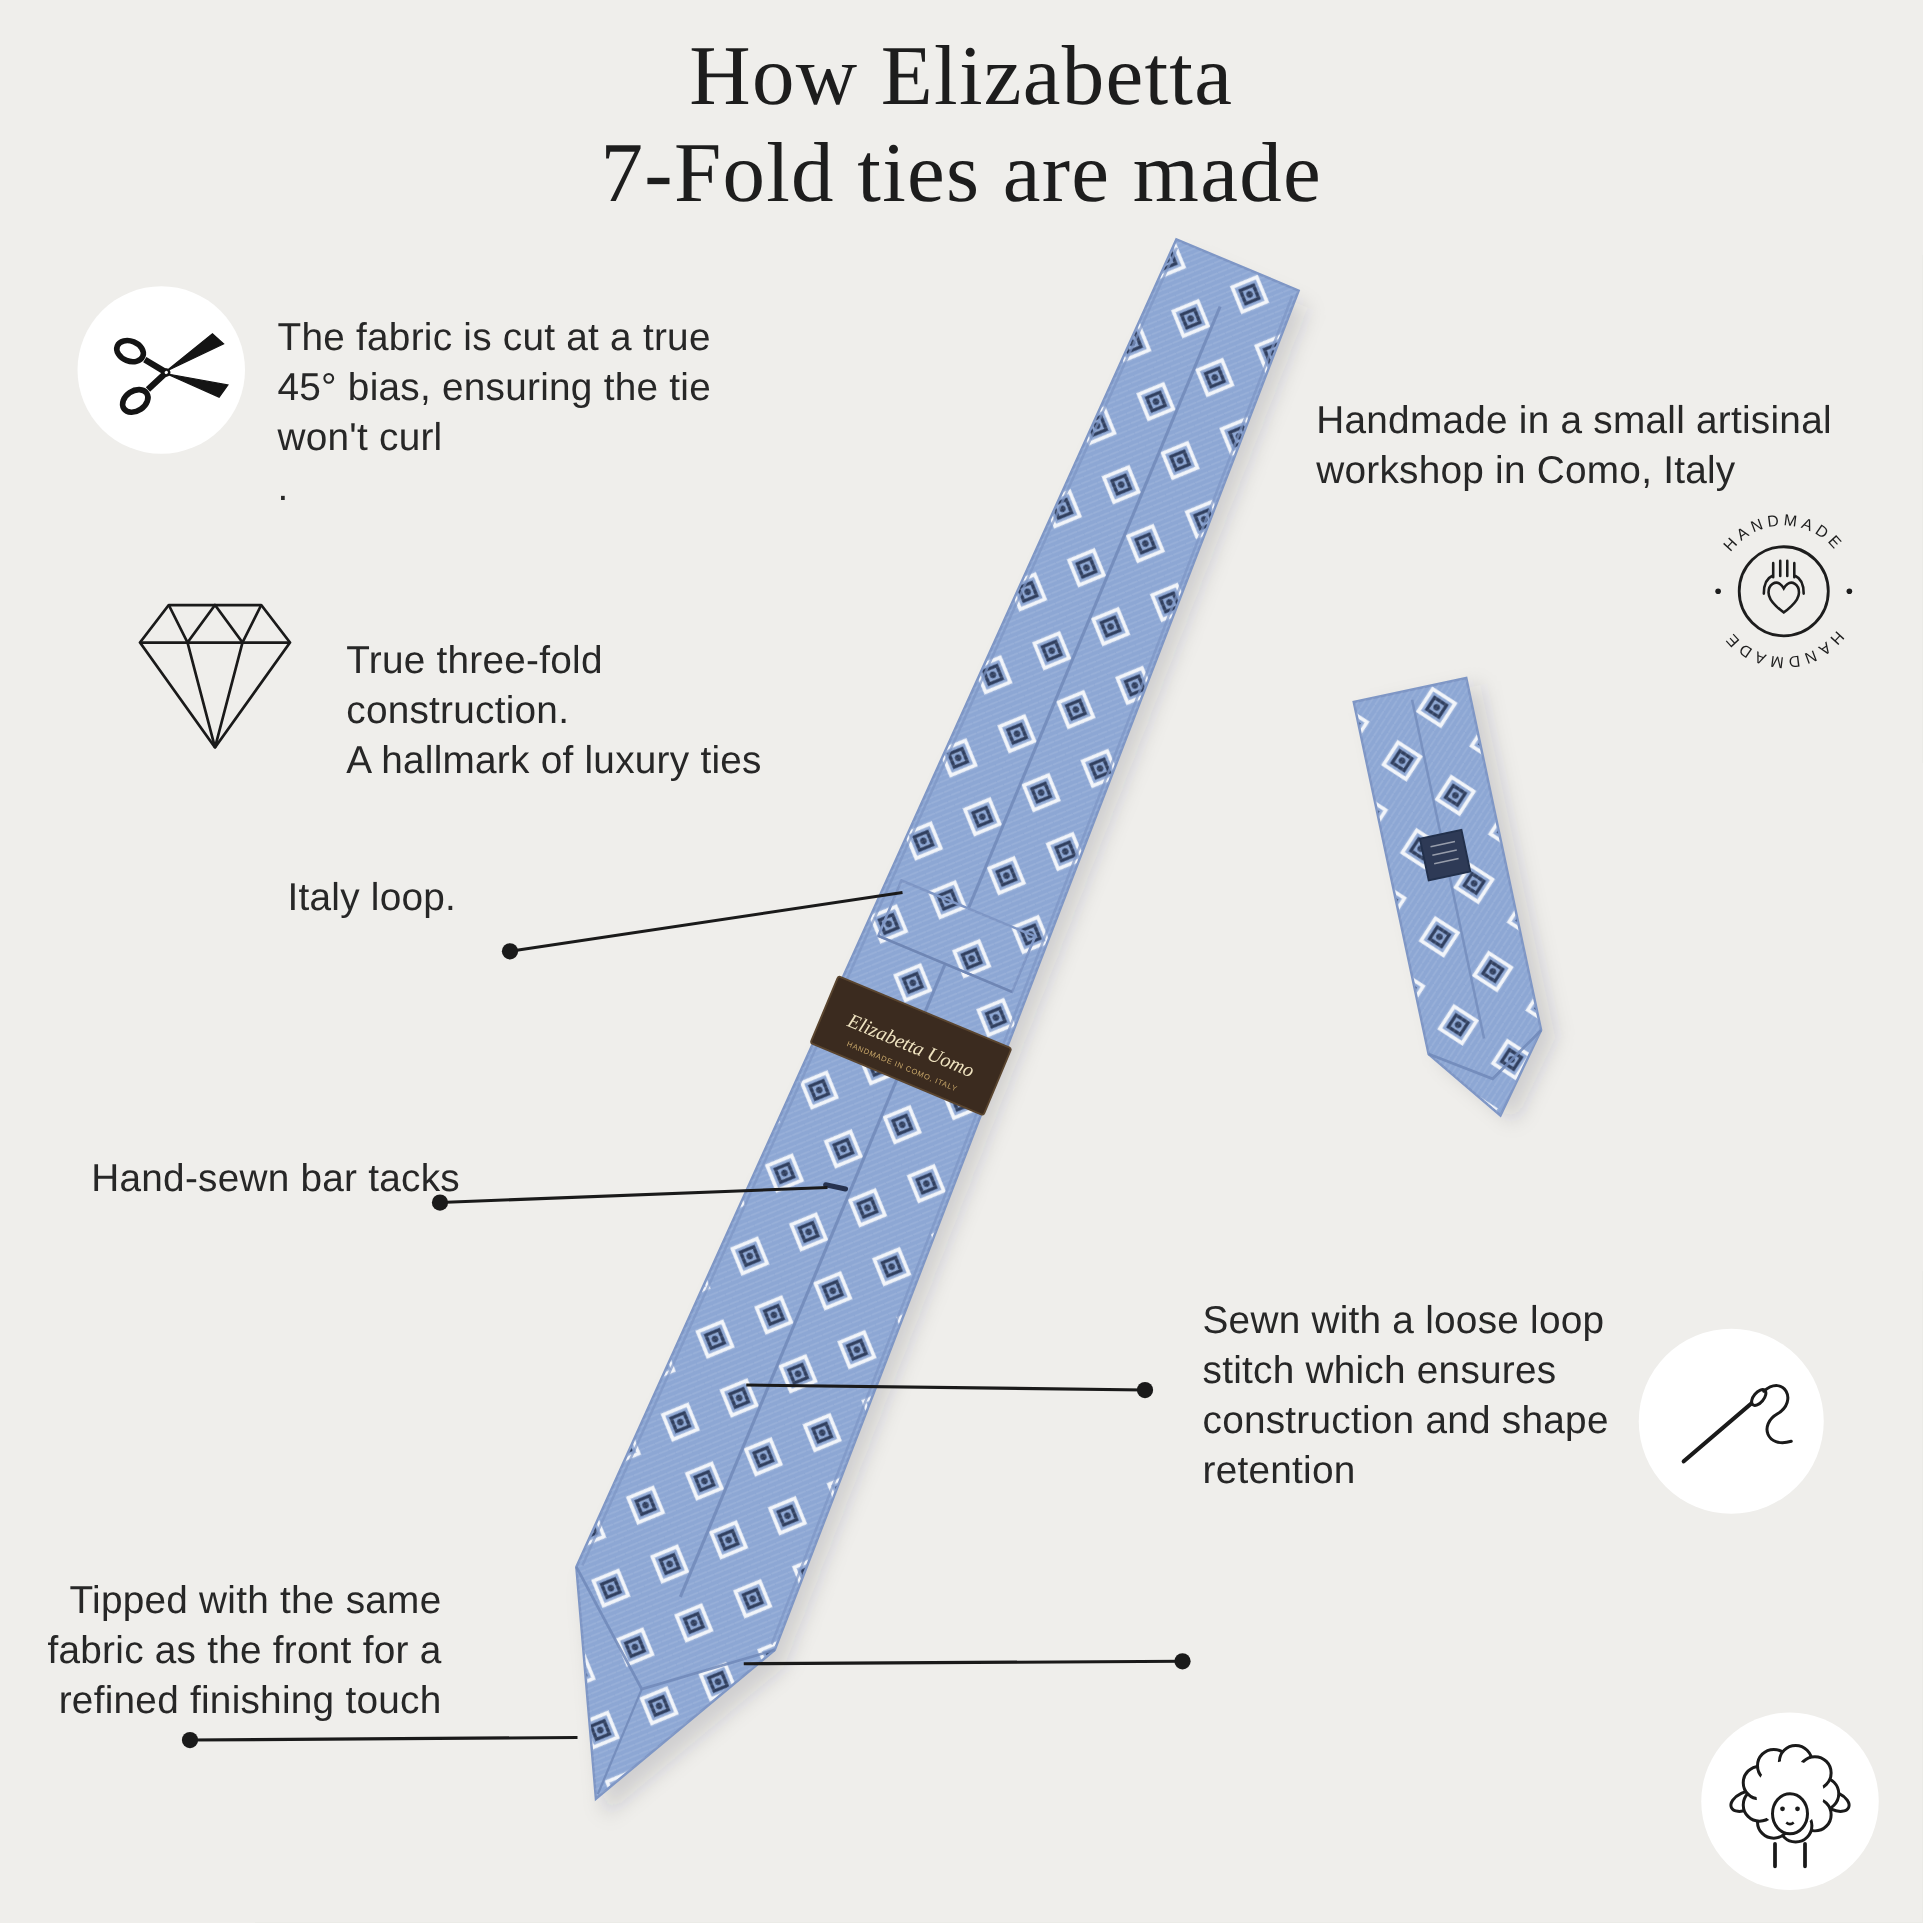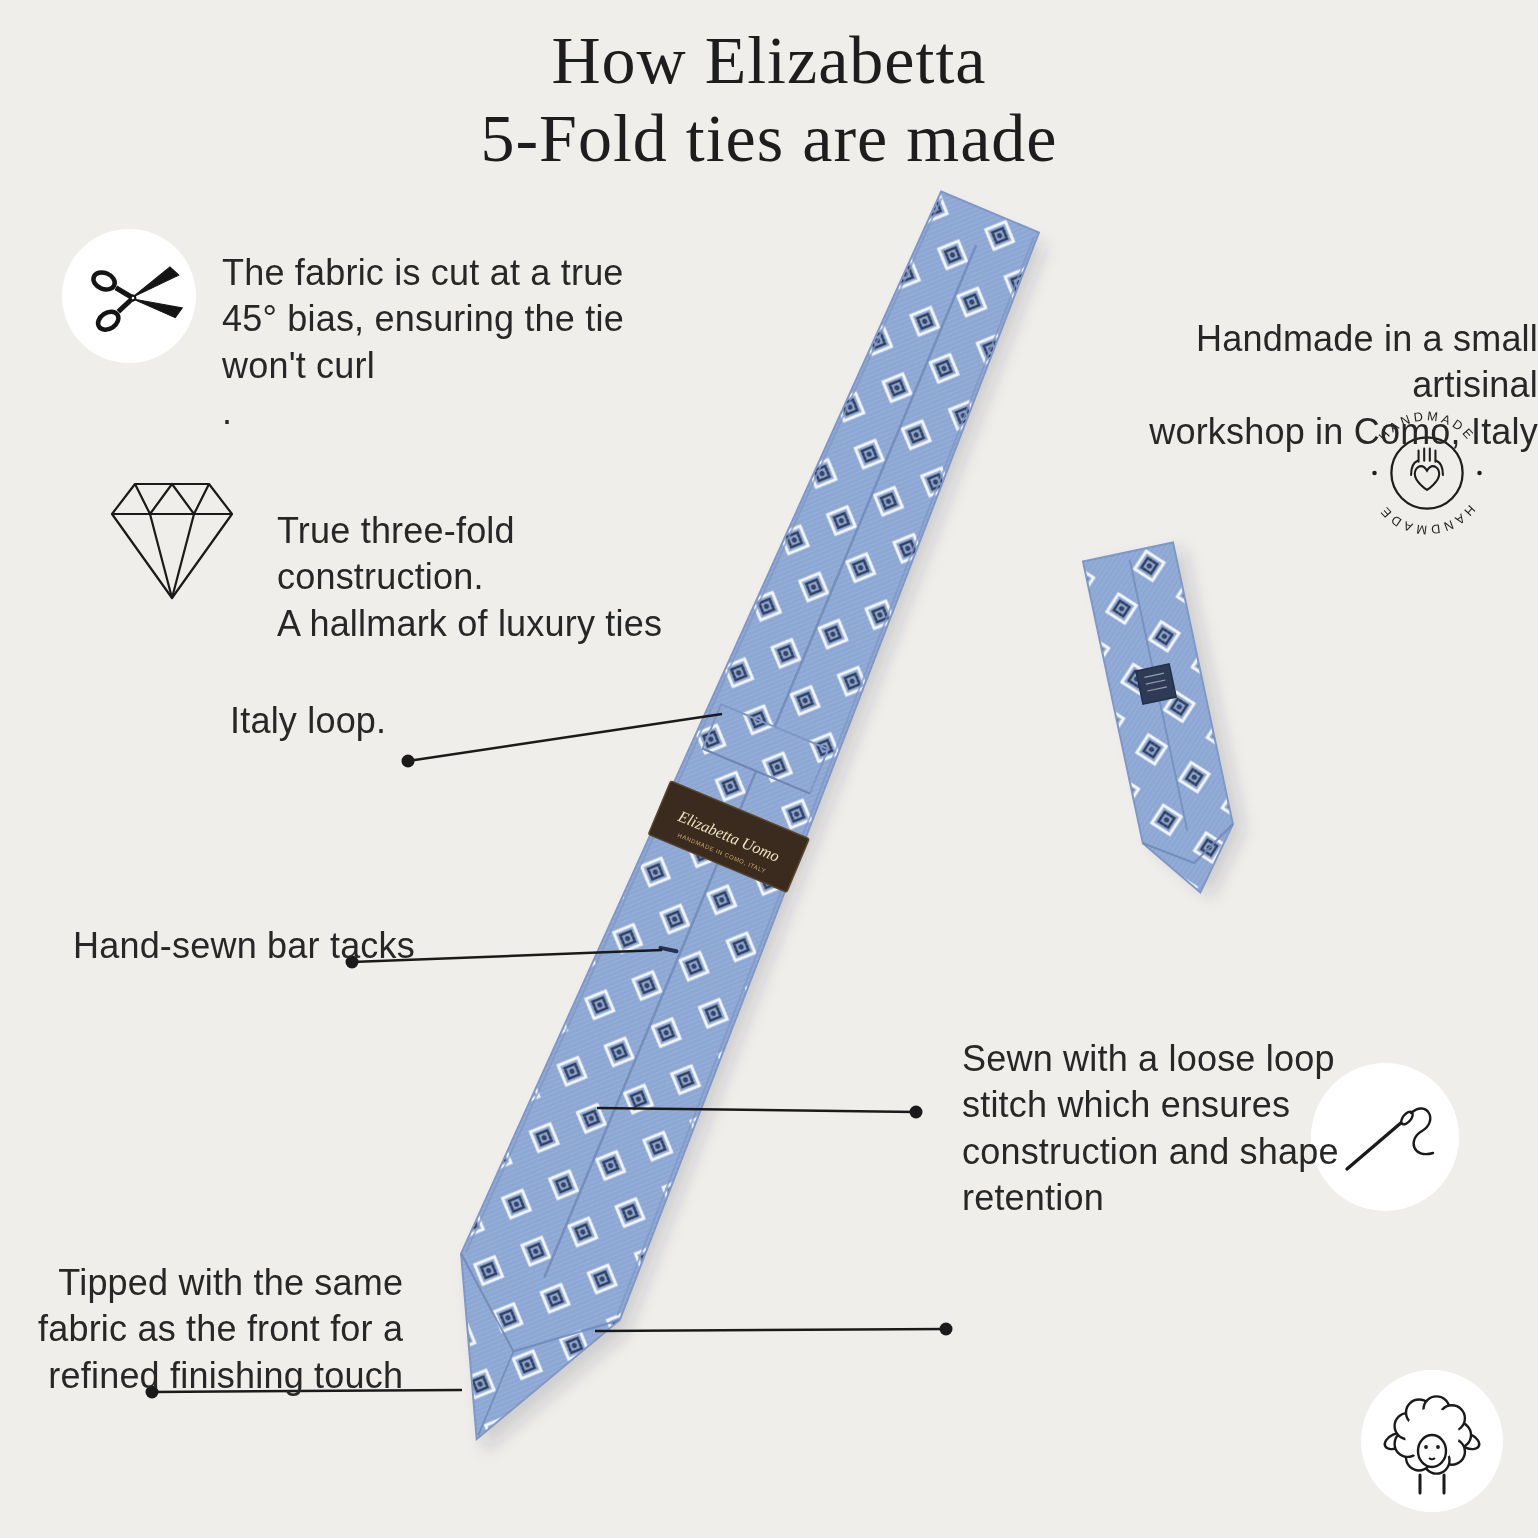--- a/index.html
+++ b/index.html
@@ -2,29 +2,29 @@
 <html><head>
 <meta charset="utf-8">
 <style>
   * { margin:0; padding:0; box-sizing:border-box; }
   body { background:#e6e5e2; font-family:"Liberation Sans", sans-serif; }
   .canvas { position:relative; width:1538px; height:1538px; background:#EFEEEB; overflow:hidden; }
   .layer { position:absolute; left:0; top:0; width:1538px; height:1538px; pointer-events:none; }
   .title { position:absolute; top:22px; left:0; width:100%; text-align:center;
            font-family:"Liberation Serif", serif; font-size:68px; line-height:1.14;
            color:#1d1d1d; letter-spacing:1px; }
-  .note { position:absolute; white-space:pre-line; font-size:36px; line-height:1.29;
+  .note { position:absolute; white-space:pre-line; font-size:31px; line-height:1.29;
           color:#272727; letter-spacing:0.2px; }
   .icon-wrap { position:absolute; display:flex; align-items:center; justify-content:center; }
   .circle-bg { background:#ffffff; border-radius:50%; }
   #note-fabric-cut { left:222px; top:250px; }
   #note-three-fold { left:277px; top:508px; }
   #note-keeper { left:230px; top:698px; }
   #note-bar-tacks { left:73px; top:910px;margin-top:13px; }
-  #note-handmade { left:1088px; top:316px;text-align:right; }
+  #note-handmade { left:1053px; top:316px; }
   #note-loop-stitch { left:962px; top:1036px; }
   #note-tipping { left:38px; top:1260px;text-align:right; }
   #note-wool { left:962px; top:1281px; }
   #icon-scissors { left:62px; top:229px; width:134px; height:134px; }
   #icon-gem { left:88px; top:462px; width:168px; height:152px; }
   #icon-badge { left:1352px; top:398px; width:150px; height:150px; }
   #icon-needle { left:1311px; top:1063px; width:148px; height:148px; }
   #icon-sheep { left:1361px; top:1370px; width:142px; height:142px; }
   svg { display:block; }
 </style>
@@ -107,21 +107,21 @@
       </g>
       <g>
         <line x1="595" y1="1331" x2="946" y2="1329"></line>
           <circle cx="946" cy="1329" r="6.5" stroke="none"></circle>
       </g>
     </g>
   </svg>
 
   <div class="title">
     <div>How Elizabetta</div>
-    <div>5-Fold ties are made</div>
+    <div>7-Fold ties are made</div>
   </div>
 
   <div class="icon-wrap circle-bg" id="icon-scissors">
     <svg width="110" height="110" viewBox="-55 -55 110 110">
       <g transform="translate(4,2) rotate(-6)" stroke="#141414" fill="#141414">
         <path d="M0,-1 L48,-18 L40,-27 Z" stroke-width="1"></path>
         <path d="M0,1 L48,15 L40,24 Z" stroke-width="1"></path>
         <path d="M0,0 L-16,-12 M0,0 L-16,12" stroke-width="5" fill="none"></path>
         <ellipse cx="-27" cy="-20" rx="11" ry="8" transform="rotate(28 -27 -20)" fill="none" stroke-width="4.5"></ellipse>
         <ellipse cx="-27" cy="20" rx="11" ry="8" transform="rotate(-28 -27 20)" fill="none" stroke-width="4.5"></ellipse>

